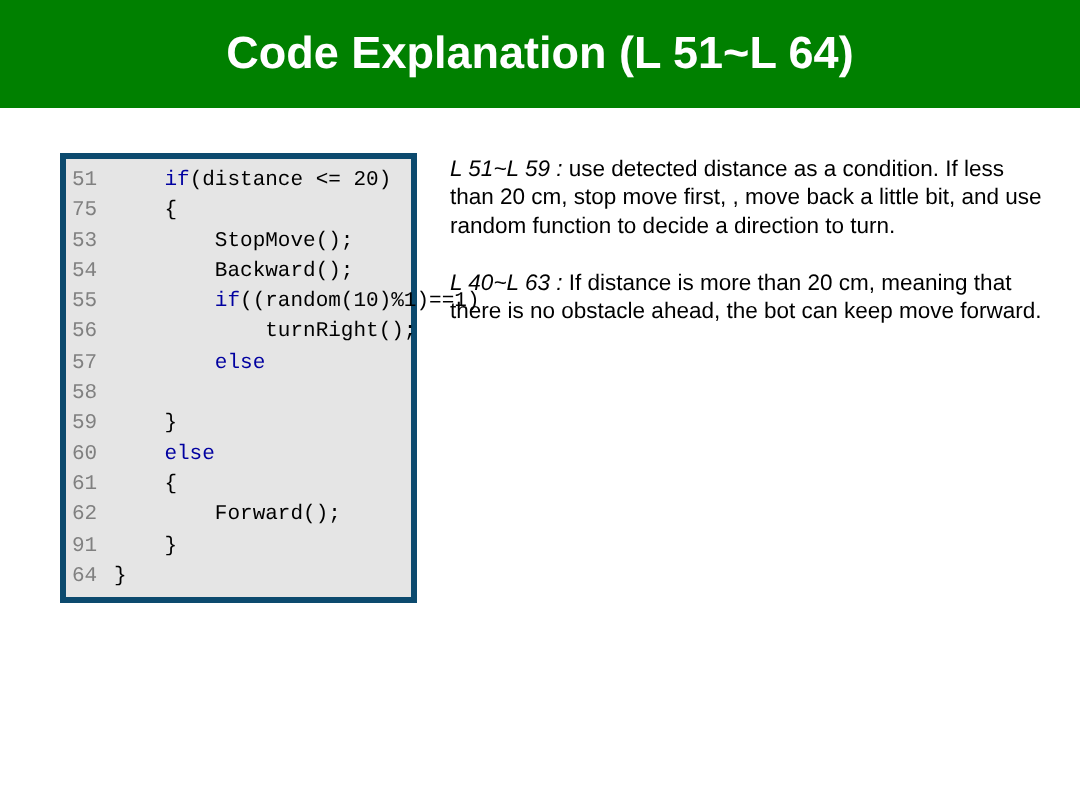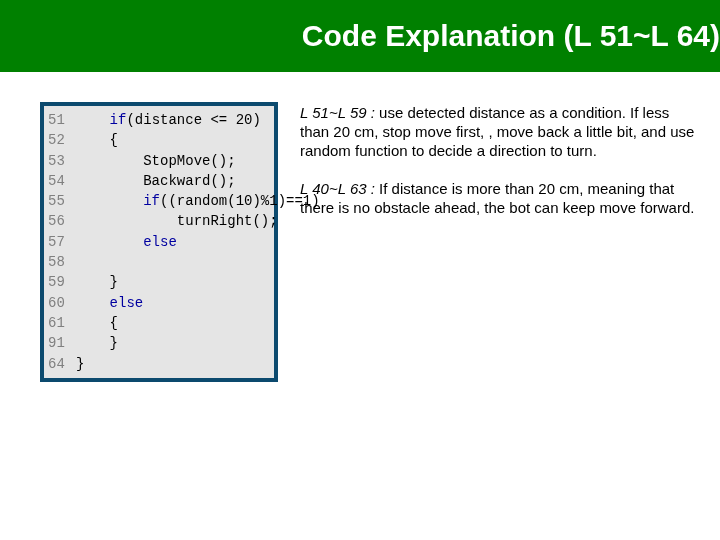--- a/index.html
+++ b/index.html
@@ -9,21 +9,21 @@
     background: #ffffff;
     font-family: Arial, sans-serif;
     overflow: hidden;
   }
   .header {
     width: 100%;
     height: 72px;
     background: #008000;
     display: flex;
     align-items: center;
-    justify-content: flex-end;
+    justify-content: center;
   }
   .header-title {
     color: #ffffff;
     font-size: 30px;
     font-weight: bold;
   }
   .content {
     display: flex;
     padding: 30px 20px 20px 40px;
     gap: 22px;
@@ -68,30 +68,31 @@
 <body>
 
 <div class="header">
   <div class="header-title">Code Explanation (L 51~L 64)</div>
 </div>
 
 <div class="content">
 
   <div class="code-block">
     <div class="code-line"><span class="ln">51</span><span>    </span><span></span><span class="kw">if</span><span>(distance &lt;= 20)</span></div>
-    <div class="code-line"><span class="ln">52</span><span>    </span><span>{</span><span class="kw"></span><span></span></div>
+    <div class="code-line"><span class="ln">75</span><span>    </span><span>{</span><span class="kw"></span><span></span></div>
     <div class="code-line"><span class="ln">53</span><span>        </span><span>StopMove();</span><span class="kw"></span><span></span></div>
     <div class="code-line"><span class="ln">54</span><span>        </span><span>Backward();</span><span class="kw"></span><span></span></div>
     <div class="code-line"><span class="ln">55</span><span>        </span><span></span><span class="kw">if</span><span>((random(10)%1)==1)</span></div>
     <div class="code-line"><span class="ln">56</span><span>            </span><span>turnRight();</span><span class="kw"></span><span></span></div>
     <div class="code-line"><span class="ln">57</span><span>        </span><span></span><span class="kw">else</span><span></span></div>
     <div class="code-line"><span class="ln">58</span><span>            </span><span class="kw"></span><span></span></div>
     <div class="code-line"><span class="ln">59</span><span>    </span><span>}</span><span class="kw"></span><span></span></div>
     <div class="code-line"><span class="ln">60</span><span>    </span><span></span><span class="kw">else</span><span></span></div>
     <div class="code-line"><span class="ln">61</span><span>    </span><span>{</span><span class="kw"></span><span></span></div>
+    <div class="code-line"><span class="ln">62</span><span>        </span><span>Forward();</span><span class="kw"></span><span></span></div>
     <div class="code-line"><span class="ln">91</span><span>    </span><span>}</span><span class="kw"></span><span></span></div>
     <div class="code-line"><span class="ln">64</span><span></span><span>}</span><span class="kw"></span><span></span></div>
   </div>
 
   <div class="text-block">
     <div class="para">
       <span class="para-lead">L 51~L 59 : </span><span>use detected distance as a condition.  If less than 20 cm, stop move first, , move back a little bit, and use random function to decide a direction to turn.</span>
     </div>
     <div class="para">
       <span class="para-lead">L 40~L 63 : </span><span>If distance is more than 20 cm, meaning that there is no obstacle ahead, the bot can keep move forward.</span>

